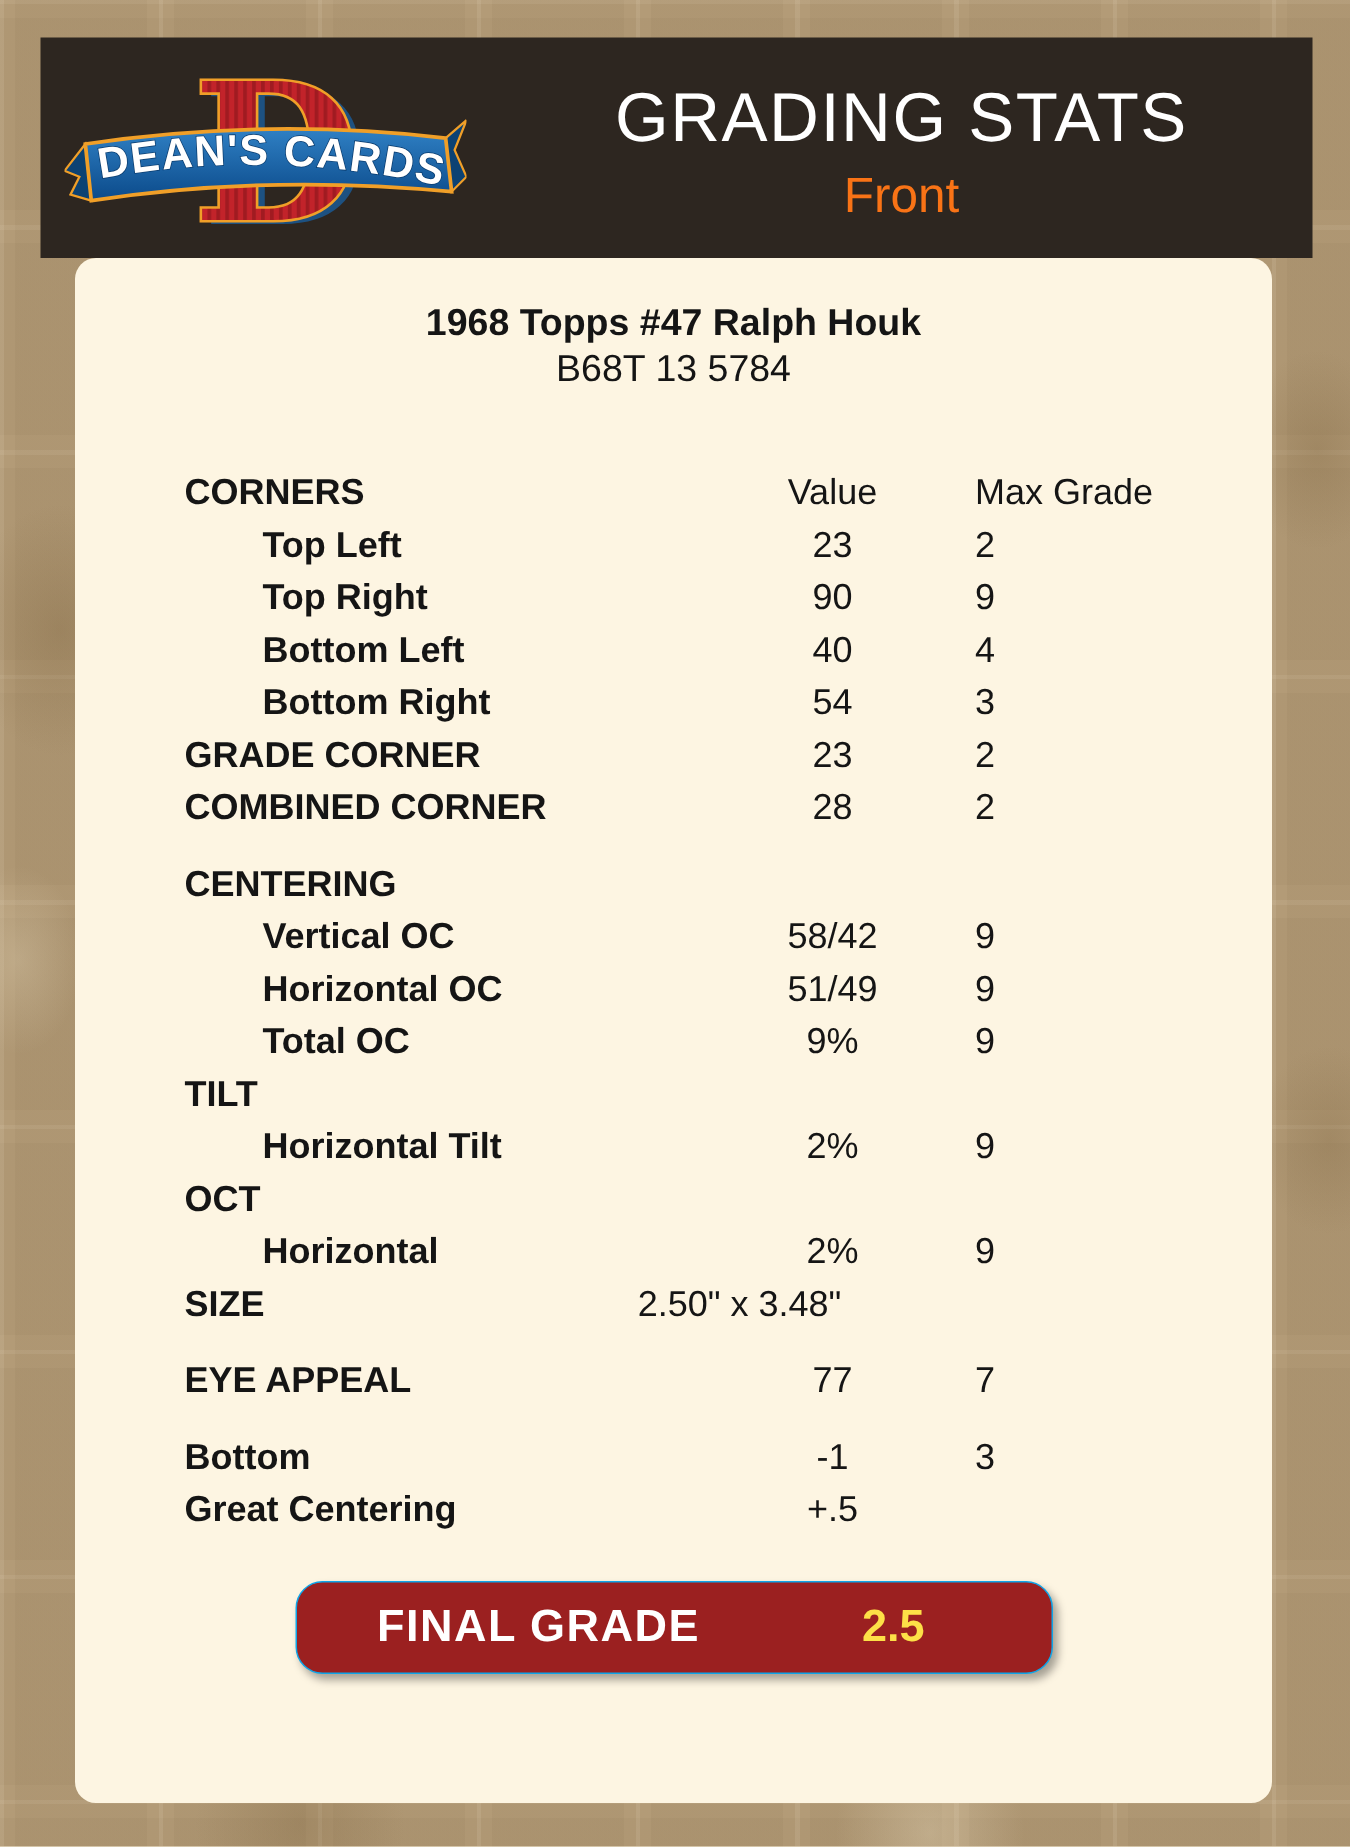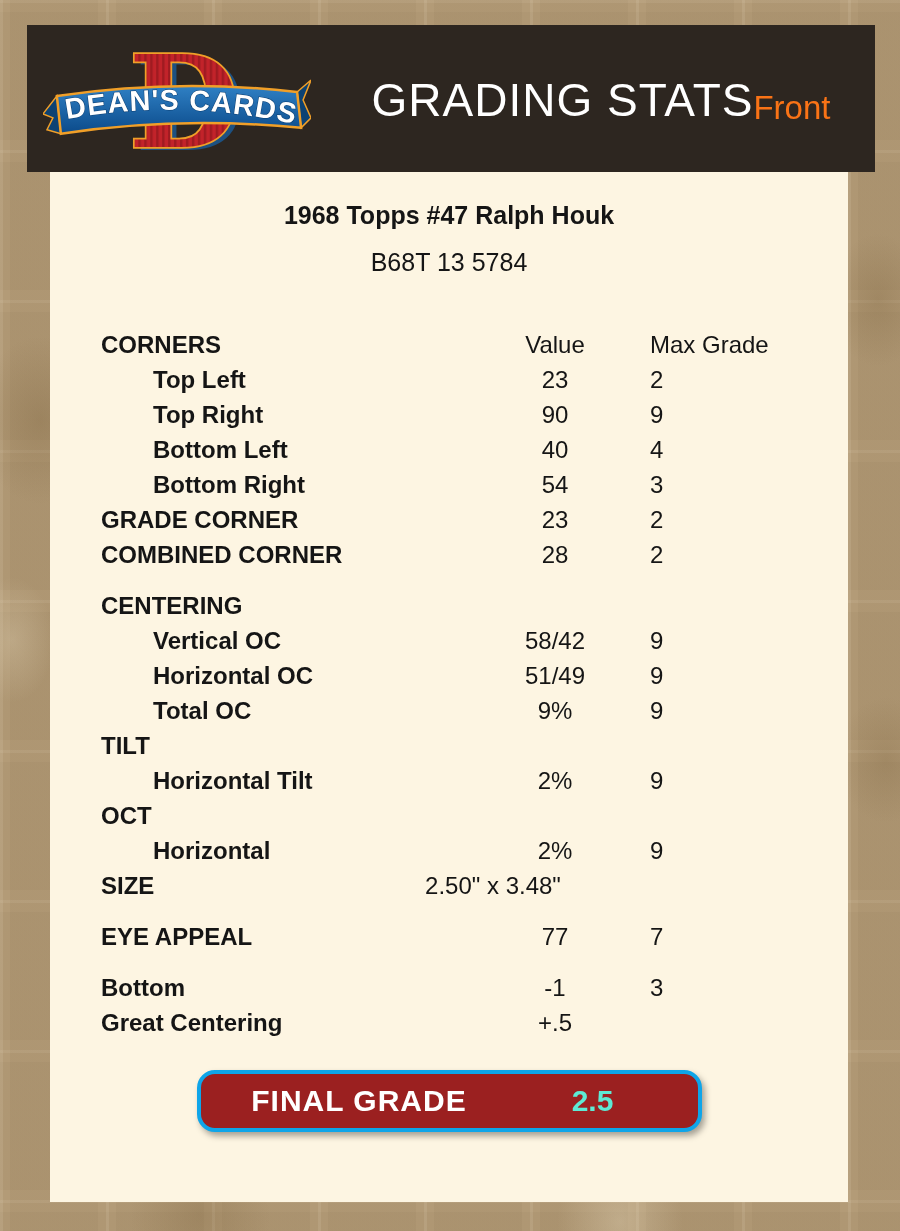--- a/index.html
+++ b/index.html
@@ -22,49 +22,50 @@
       repeating-linear-gradient(180deg, rgba(250,240,220,.08) 0 3px, transparent 3px 150px),
       repeating-linear-gradient(90deg, transparent 0 10px, rgba(100,78,45,.06) 10px 98px, transparent 98px 106px),
       repeating-linear-gradient(180deg, transparent 0 12px, rgba(100,78,45,.05) 12px 140px, transparent 140px 150px);
   }
   .header{
     position:absolute;left:27px;top:25px;width:848px;height:147px;
     background:var(--header-bg,#2d2620);
     display:flex;align-items:center;
   }
   .logo-wrap{width:300px;height:147px;display:flex;align-items:center;justify-content:center;flex:0 0 auto;}
-  .titles{flex:1 1 auto;display:flex;flex-direction:row;align-items:flex-end;justify-content:center;padding-top:4px;}
+  .titles{flex:1 1 auto;display:flex;flex-direction:column;align-items:center;justify-content:center;padding-top:4px;}
   .main-title{color:#ffffff;font-size:46px;letter-spacing:1px;line-height:1.1;}
   .sub-title{color:#f97316;font-size:33px;margin-top:8px;line-height:1.1;}
   .content{
     position:absolute;left:50px;top:172px;width:798px;height:1030px;
     background:var(--cream,#fdf5e2);
     color:var(--text,#151515);
+    border-radius:14px;
   }
   .card-title{margin-top:28px;text-align:center;font-size:25px;font-weight:bold;line-height:30px;}
-  .card-id{margin-top:17px;text-align:center;font-size:25px;line-height:30px;}
+  .card-id{margin-top:1px;text-align:center;font-size:25px;line-height:30px;}
   .stats-table{margin-top:50px;}
-  .row{position:relative;height:35px;line-height:35px;padding-left:51px;font-size:24px;}
+  .row{position:relative;height:35px;line-height:35px;padding-left:73px;font-size:24px;}
   .row .label{white-space:nowrap;}
   .row.indent .label{padding-left:52px;display:inline-block;font-weight:bold;}
   .row.section .label, .row.colhead .label{font-weight:bold;}
   .row.colhead .value, .row.colhead .max{font-weight:normal;}
   .row .value{position:absolute;left:355px;top:0;width:300px;text-align:center;}
   .row.size-row .value{left:293px;}
   .row .max{position:absolute;left:600px;top:0;width:150px;}
   .row.gap{margin-top:16px;}
   .final-grade{
     width:505px;height:62px;margin:30px auto 0 auto;box-sizing:border-box;
     background:var(--accent-red,#9b2020);
-    border:4px solid #0ea5e9;border-radius:18px;
+    border:1px solid #0ea5e9;border-radius:18px;
     box-shadow:3px 4px 6px rgba(0,0,0,.35);
     display:flex;align-items:center;
   }
   .final-grade .fg-label{flex:1 1 auto;text-align:center;color:#fff;font-size:30px;font-weight:bold;letter-spacing:1px;}
-  .final-grade .fg-value{flex:0 0 150px;margin-right:30px;text-align:center;color:#5eead4;font-size:30px;font-weight:bold;}
+  .final-grade .fg-value{flex:0 0 150px;margin-right:30px;text-align:center;color:#fde047;font-size:30px;font-weight:bold;}
   .logo-d{font-family:"DejaVu Serif", serif;font-weight:bold;}
   .banner-text{font-family:"Liberation Sans", sans-serif;font-weight:bold;letter-spacing:1px;}
 </style>
 </head>
 <body>
 
 <div class="bg-collage"></div>
 
 <div class="header">
   <div class="logo-wrap">

